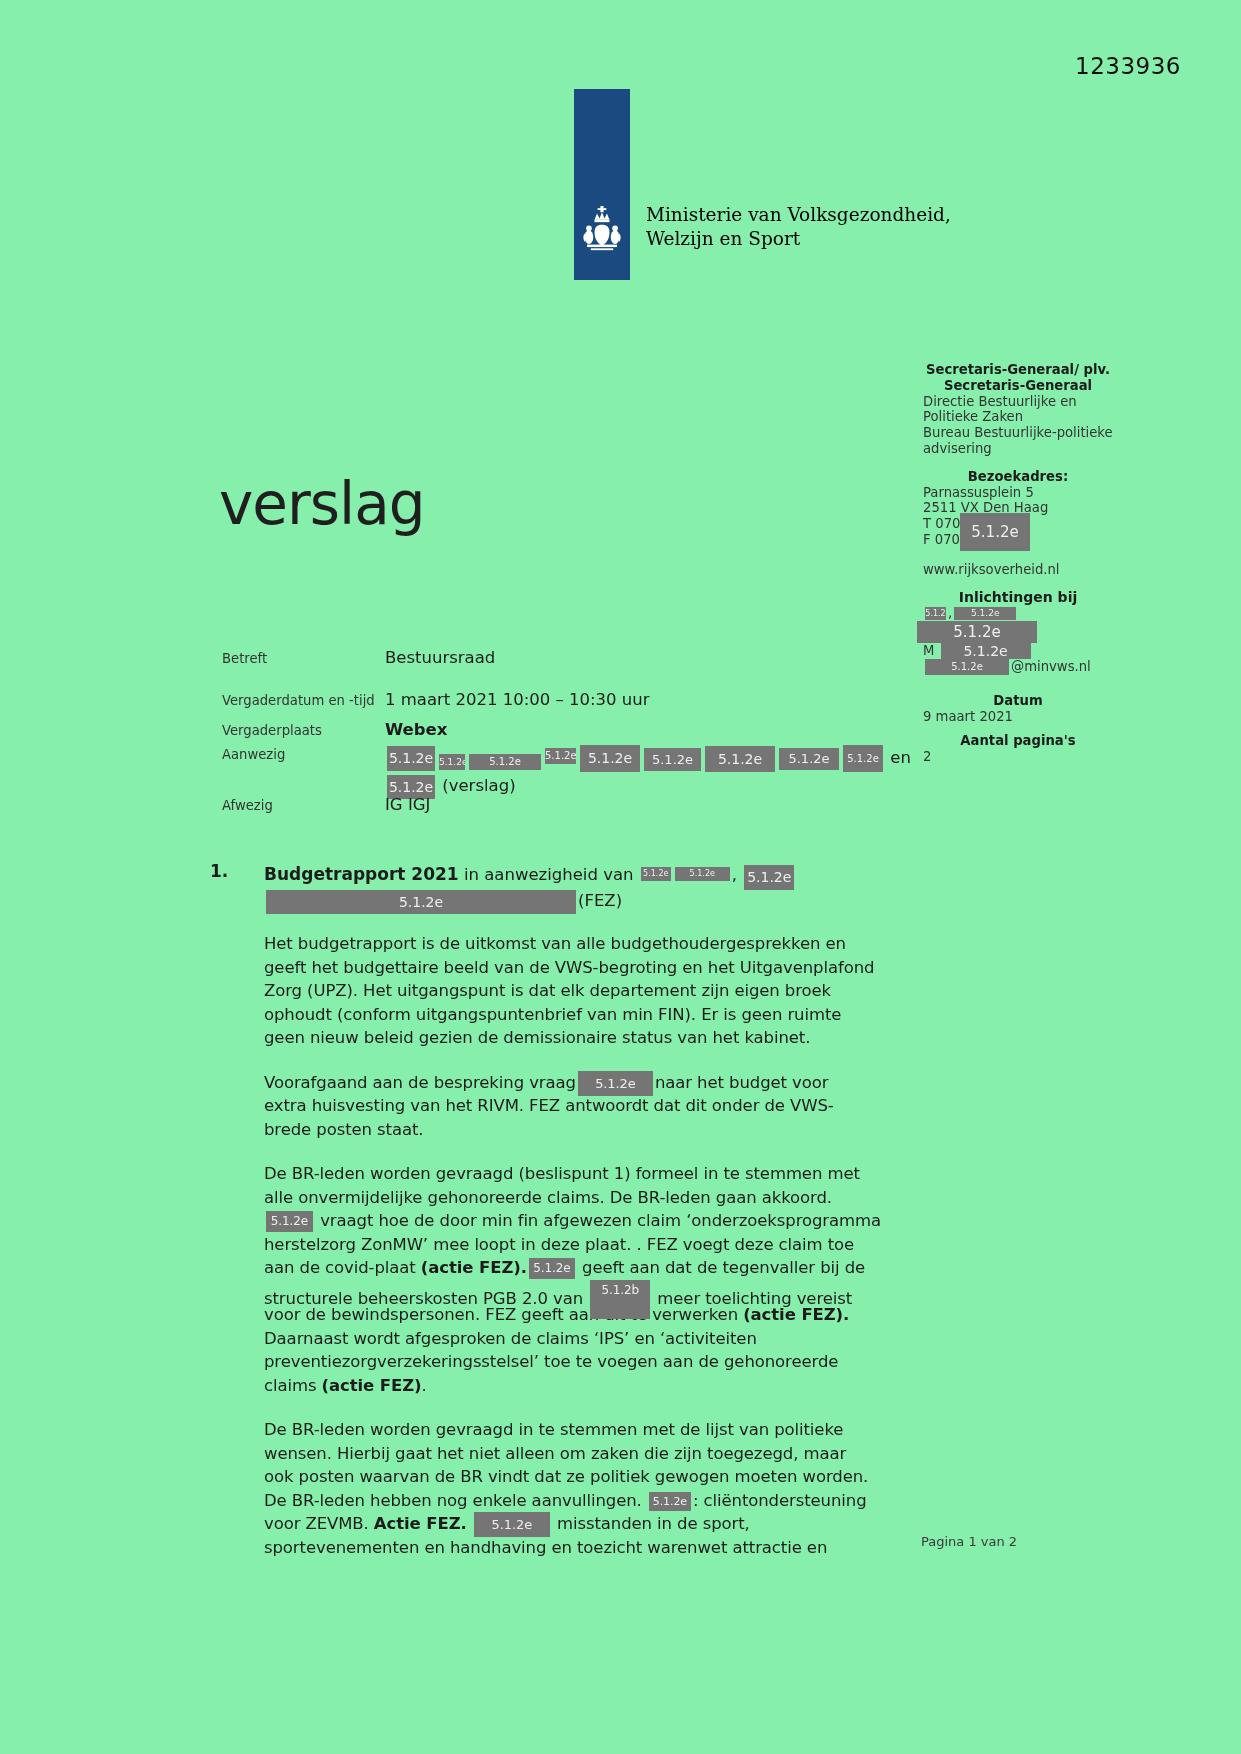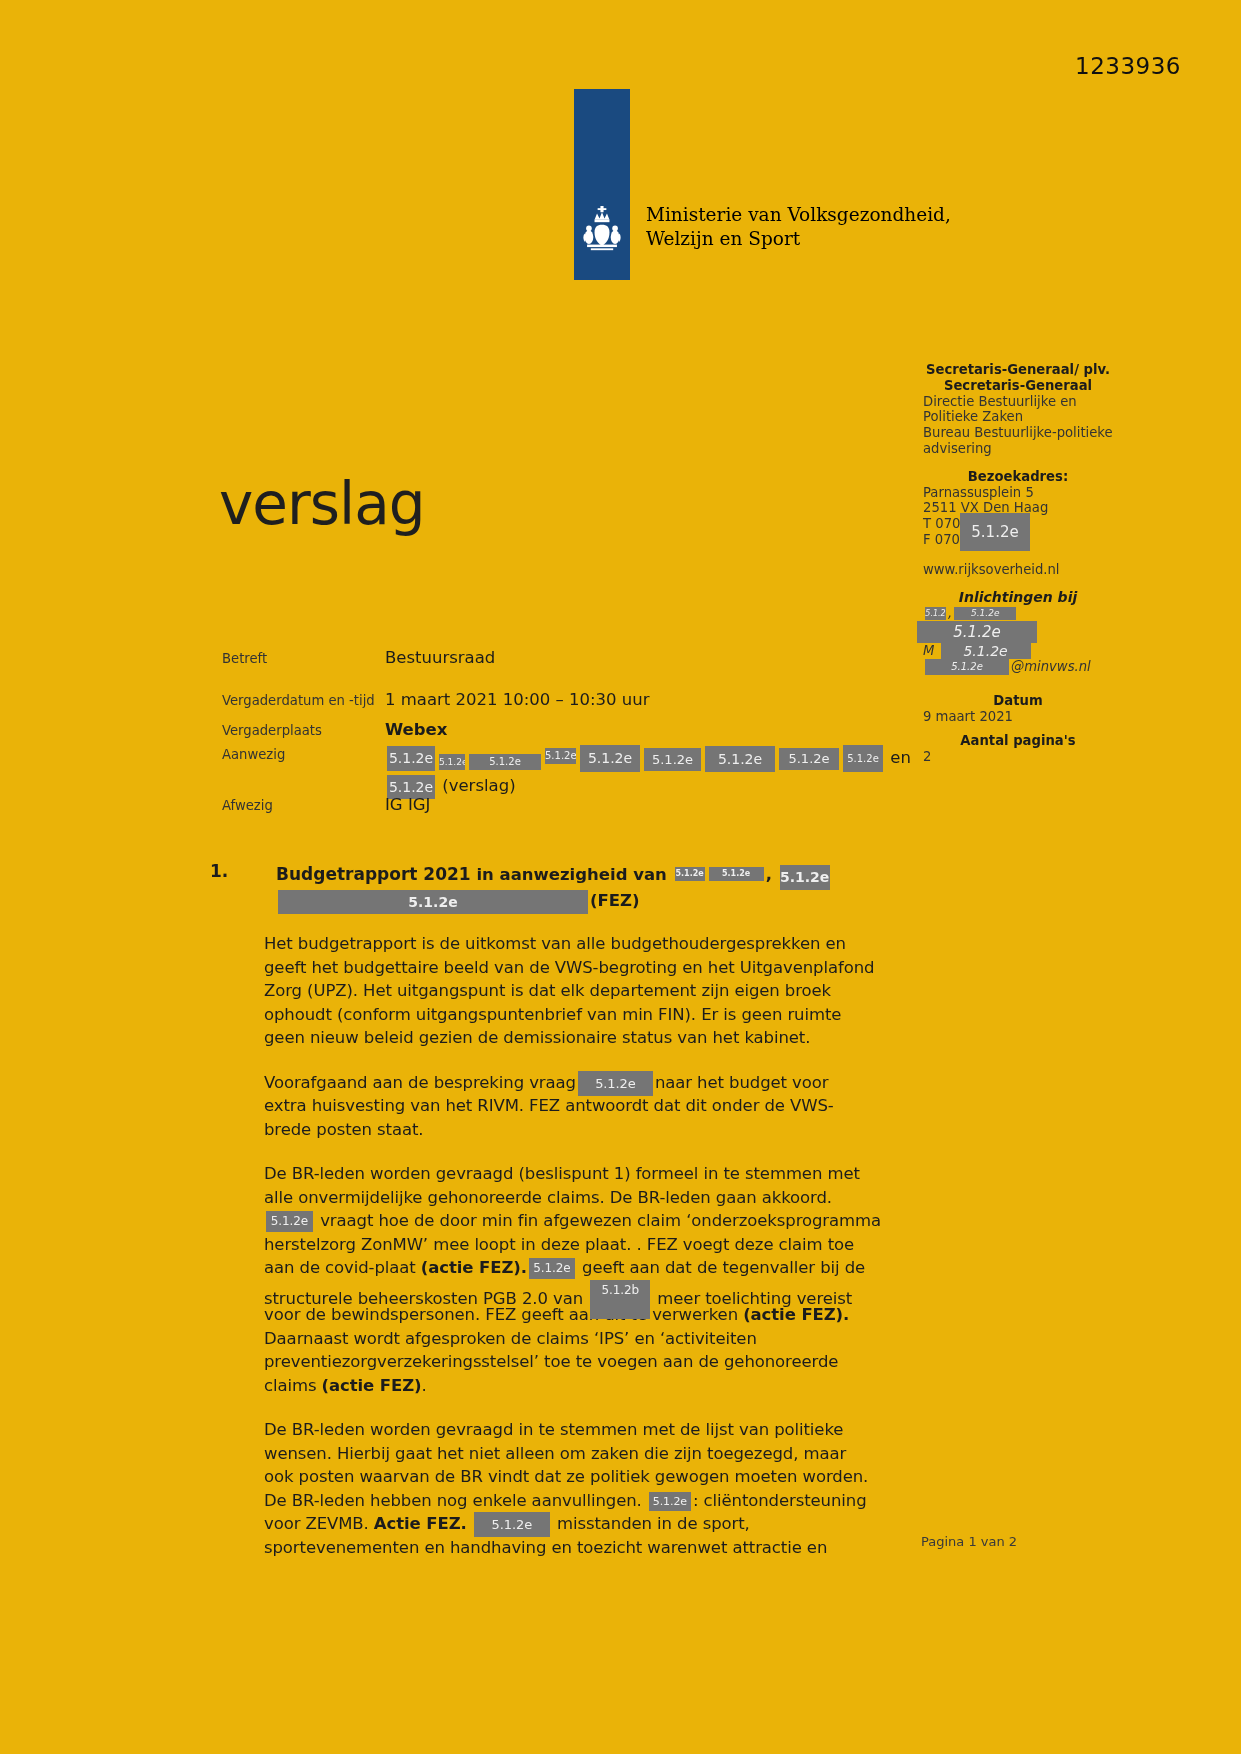--- a/index.html
+++ b/index.html
@@ -1,16 +1,16 @@
 <!DOCTYPE html>
 <html><head>
 <meta charset="utf-8">
 <style>
   html,body{margin:0;padding:0;background:#e8e8e8;}
-  #page{position:relative;width:1241px;height:1754px;background:#eab308;margin:0 auto;
+  #page{position:relative;width:1241px;height:1754px;background:#86efac;margin:0 auto;
         font-family:"DejaVu Sans",sans-serif;color:#1c1c1c;overflow:hidden;}
 
   
   #doc-number{position:absolute;top:53px;right:60px;font-size:23px;letter-spacing:0.5px;color:#111;}
   #logo-bar{position:absolute;left:574px;top:89px;width:56px;height:191px;background:#1a4a80;}
   #logo-crest{position:absolute;left:50%;bottom:18px;transform:translateX(-50%);}
   #ministry-name{position:absolute;left:646px;top:203px;font-family:"DejaVu Serif",serif;
                  font-size:18.5px;line-height:24px;color:#000;}
 
   
@@ -39,21 +39,21 @@
   .meta-row:nth-of-type(3){top:720px;}
   .meta-row:nth-of-type(4){top:744px;}
   .meta-row:nth-of-type(5){top:795px;}
   .meta-label{display:inline-block;width:163px;font-size:13.2px;color:#333;vertical-align:top;padding-top:3px;}
   .meta-value{display:inline-block;font-size:16.5px;color:#1c1c1c;vertical-align:top;}
   .meta-value.bold{font-weight:bold;}
   .meta-value .value-line{white-space:nowrap;line-height:27px;}
 
   
   #section-number{position:absolute;left:210px;top:861px;font-size:17px;font-weight:bold;}
-  #section-heading{position:absolute;left:276px;top:861px;font-size:16.5px;font-weight:bold;}
+  #section-heading{position:absolute;left:264px;top:861px;font-size:16.5px;}
   #section-heading .line{white-space:nowrap;line-height:26px;}
   #section-heading strong{font-size:17px;}
 
   
   #body-paragraphs{position:absolute;left:264px;top:932px;width:660px;font-size:16.5px;letter-spacing:-0.1px;}
   .para{margin:0 0 21px 0;}
   .para .line{white-space:nowrap;line-height:23.5px;height:23.5px;}
 
   #footer-page{position:absolute;left:921px;top:1534px;font-size:13px;color:#3a3a3a;}
 </style>
@@ -112,21 +112,21 @@
         </div>
       <div id="phone-block">
         <div class="sb-line">T 070</div>
         <div class="sb-line">F 070</div>
         <span id="phone-chip" class="chip" style="width: 70px; height: 38px; line-height: 38px; font-size: 15px;">5.1.2e</span>
       </div>
     </div>
     <div class="sb-block" style="margin-top:14px;">
       <div class="sb-line">www.rijksoverheid.nl</div>
     </div>
-    <div class="sb-block" style="margin-top:10px;margin-bottom:18px;font-style:italic;">
+    <div class="sb-block" style="margin-top:10px;margin-bottom:18px;">
       <div class="sb-bold sb-line" style="font-size:14px;">Inlichtingen bij</div>
       <div id="contact-lines">
           <div class="line"><span class="chip" style="width: 21px; height: 13px; line-height: 13px; font-size: 8px;">5.1.2</span><span>,</span><span class="chip" style="width: 62px; height: 13px; line-height: 13px; font-size: 9px;">5.1.2e</span></div>
           <div class="line"><span class="chip" style="width: 120px; height: 22px; line-height: 22px; font-size: 15px; margin-left: -6px;">5.1.2e</span></div>
           <div class="line"><span>M </span><span class="chip" style="width: 90px; height: 16px; line-height: 16px; font-size: 14px;">5.1.2e</span></div>
           <div class="line"><span class="chip" style="width: 84px; height: 16px; line-height: 16px; font-size: 10px;">5.1.2e</span><span>@minvws.nl</span></div>
         </div>
     </div>
     <div class="sb-block" style="margin-bottom:8px;">
       <div class="sb-bold sb-line">Datum</div>

